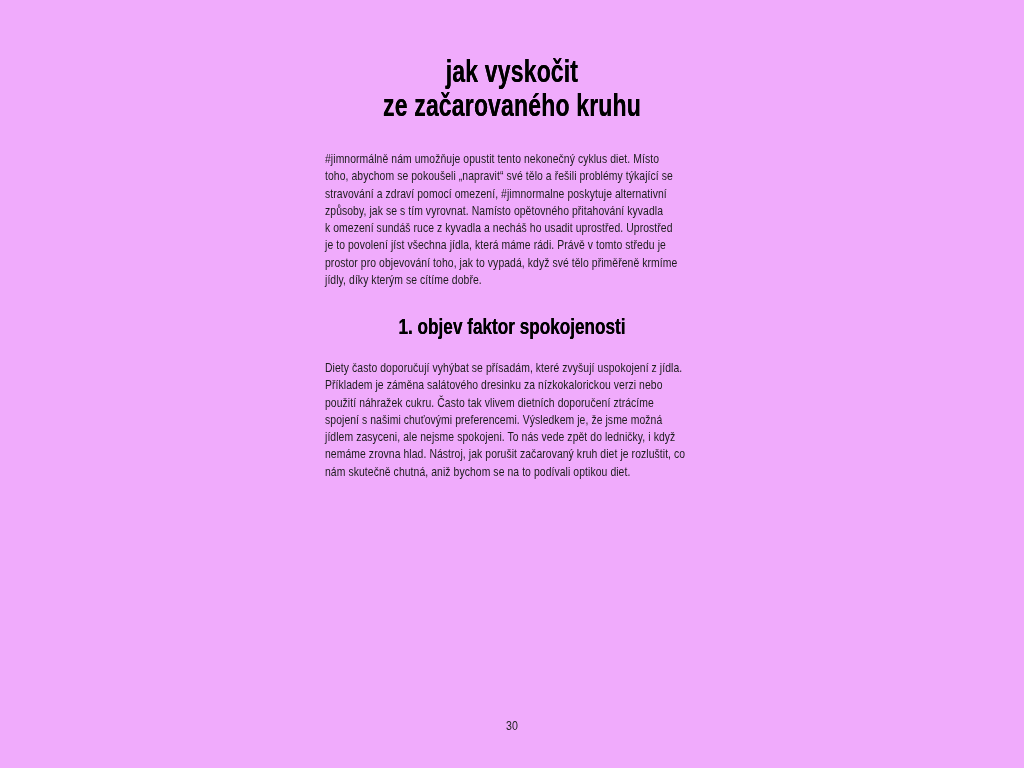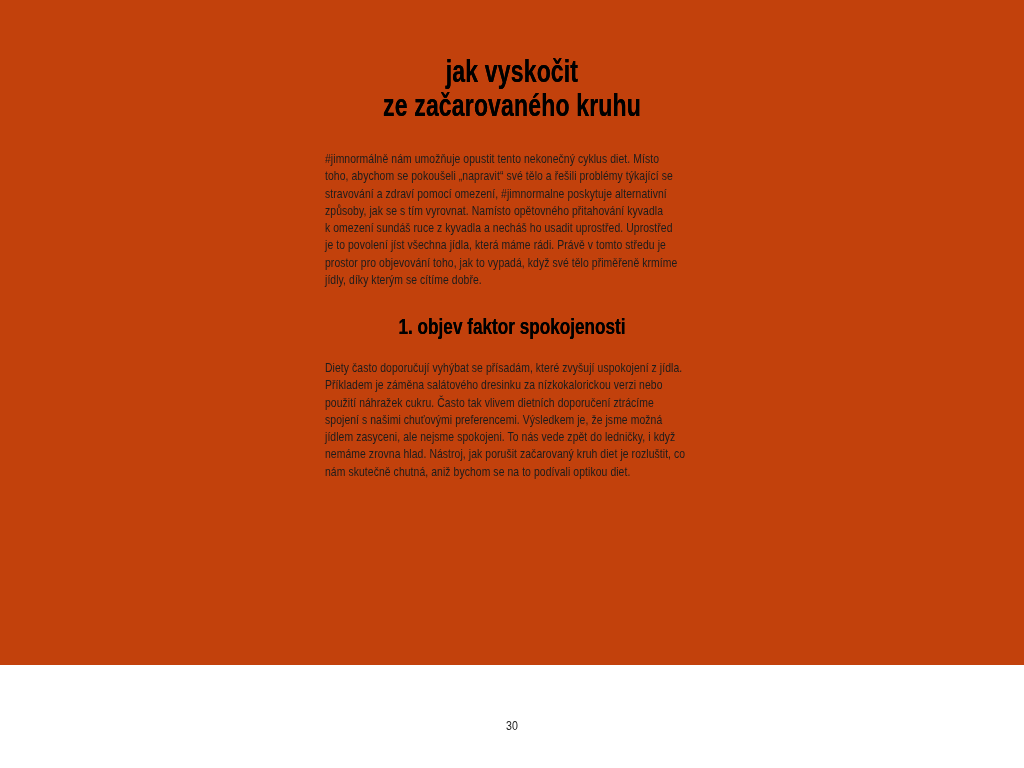--- a/index.html
+++ b/index.html
@@ -7,22 +7,22 @@
   body {
     width: 1024px;
     height: 768px;
     background: #ffffff;
     overflow: hidden;
     font-family: "Liberation Sans", sans-serif;
   }
   .page {
     position: relative;
     width: 1024px;
-    height: 665px;
-    background: #c2410c;
+    height: 768px;
+    background: #f0abfc;
     color: #161616;
   }
   .title-block {
     position: absolute;
     top: 54px;
     left: 0;
     width: 1024px;
     text-align: center;
     font-size: 32px;
     line-height: 34px;

